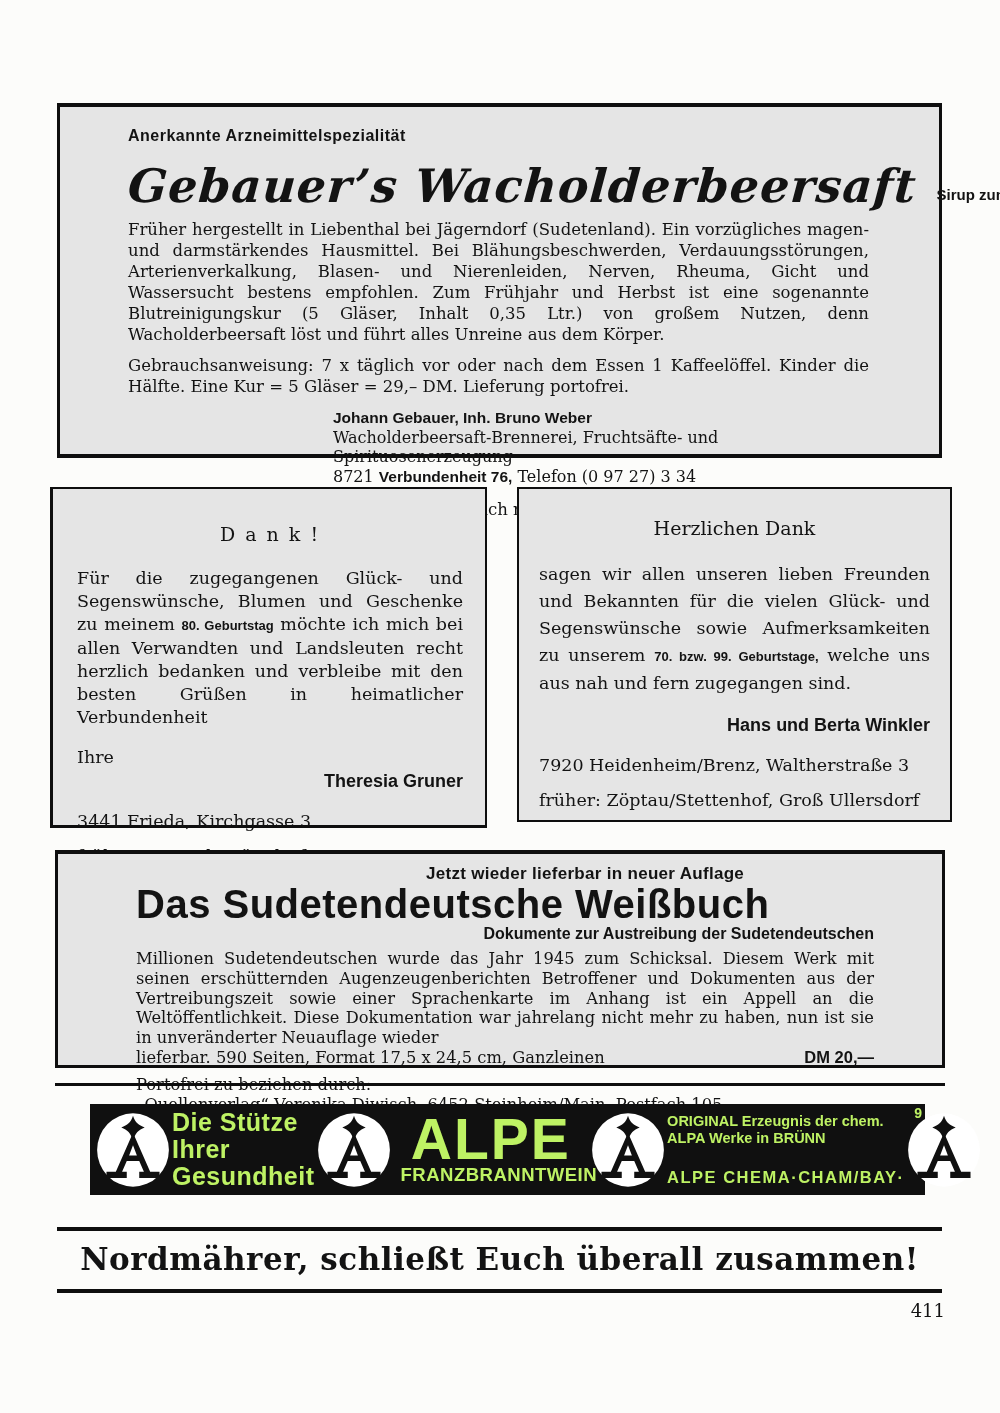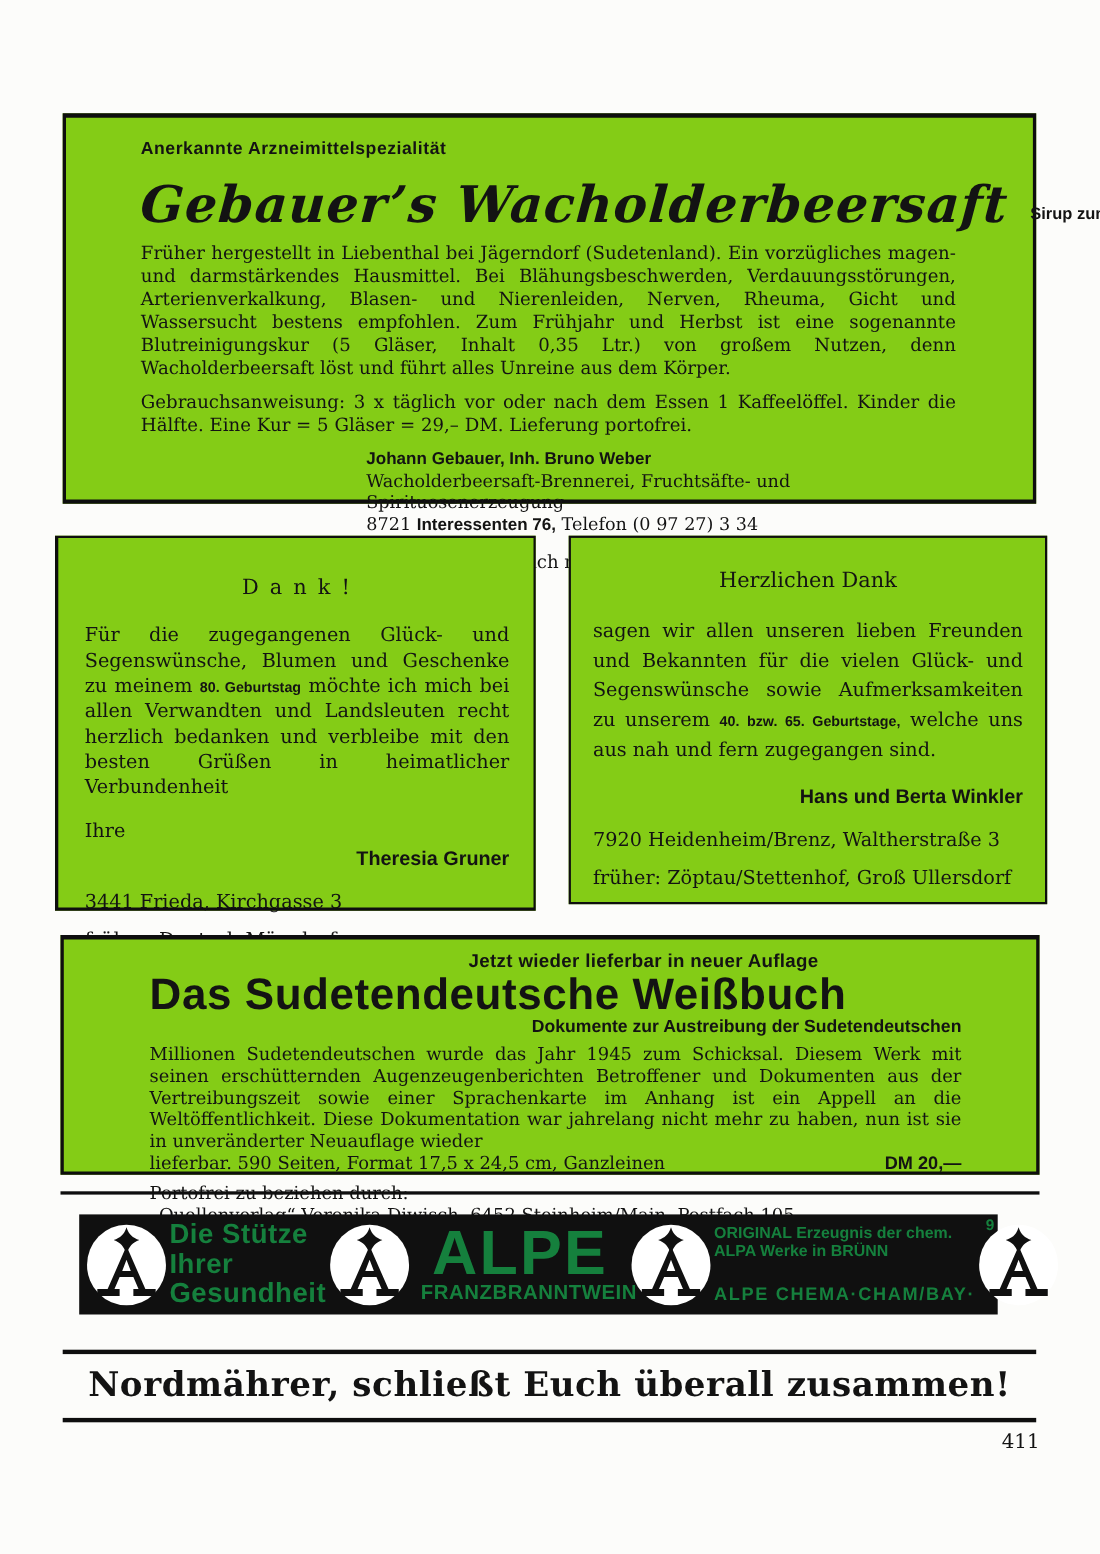--- a/index.html
+++ b/index.html
@@ -1,21 +1,21 @@
 <!DOCTYPE html>
 <html><head>
 <meta charset="utf-8">
 <style>
   html,body{margin:0;padding:0;background:#e8e8e4;}
   .page{
     position:relative;width:1000px;height:1413px;background:#fcfcfa;
     font-family:"DejaVu Serif", serif;color:#131313;overflow:hidden;
     margin:0 auto;
   }
-  .box{position:absolute;border:3px solid #0e0e0e;background:#84cc16;box-sizing:border-box;}
+  .box{position:absolute;border:3px solid #0e0e0e;background:#e5e5e5;box-sizing:border-box;}
   .just{text-align:justify;}
 
   
   .gebauer{left:57px;top:103px;width:885px;height:355px;padding:20px 70px 0 68px;border-width:4px 3px 4px 3px;}
   .gebauer .eyebrow{font-family:"Liberation Sans",sans-serif;font-weight:bold;font-size:16px;letter-spacing:.5px;}
   .gebauer .title-row{display:flex;align-items:flex-end;margin-top:2px;height:62px;}
   .script-title{
     font-family:"DejaVu Serif",serif;font-style:italic;font-weight:bold;
     font-size:46px;letter-spacing:1px;transform:skewX(-4deg);white-space:nowrap;line-height:1;
   }
@@ -49,21 +49,21 @@
   .weissbuch .subtitle{font-family:"Liberation Sans",sans-serif;font-weight:bold;font-size:16px;text-align:right;margin-top:1px;}
   .weissbuch p{margin:0;font-size:16.3px;line-height:19.8px;}
   .weissbuch .wbody{margin-top:6px;}
   .weissbuch .lastline{display:flex;justify-content:space-between;align-items:baseline;gap:32px;}
   .weissbuch .price{font-family:"Liberation Sans",sans-serif;font-weight:bold;font-size:16.5px;}
   .weissbuch .order1{margin-top:7px;}
 
   .divider{position:absolute;left:55px;top:1083px;width:890px;height:3px;background:#0e0e0e;}
 
   
-  .alpe{position:absolute;left:72px;top:1104px;width:835px;height:91px;background:#101010;color:#15803d;
+  .alpe{position:absolute;left:90px;top:1104px;width:835px;height:91px;background:#101010;color:#bef264;
         display:flex;align-items:center;justify-content:space-between;padding:0 4px;box-sizing:border-box;}
   .alpe-logo{width:78px;height:80px;flex:0 0 auto;}
   .alpe .slogan{font-family:"Liberation Sans",sans-serif;font-weight:bold;font-size:25px;line-height:27px;letter-spacing:.5px;flex:0 0 auto;}
   .alpe .brandblock{text-align:center;flex:0 0 auto;}
   .alpe .brand{font-family:"Liberation Sans",sans-serif;font-weight:bold;font-size:57px;line-height:50px;letter-spacing:2px;}
   .alpe .product{font-family:"Liberation Sans",sans-serif;font-weight:bold;font-size:18.5px;letter-spacing:.5px;transform:translateX(8px);}
   .alpe .originblock{display:flex;flex-direction:column;justify-content:space-between;height:74px;flex:0 0 auto;}
   .alpe .origin{font-family:"Liberation Sans",sans-serif;font-weight:bold;font-size:14.5px;line-height:17px;}
   .alpe .maker{font-family:"Liberation Sans",sans-serif;font-weight:bold;font-size:16.5px;letter-spacing:1.5px;}
   .alpe .corner{position:absolute;right:3px;top:1px;font-family:"Liberation Sans",sans-serif;font-weight:bold;font-size:14px;}
@@ -80,41 +80,41 @@
 
 <div class="page">
 
   <section class="box gebauer">
     <div class="eyebrow">Anerkannte Arzneimittelspezialität</div>
     <div class="title-row">
       <span class="script-title">Gebauer’s Wacholderbeersaft</span>
       <span class="title-suffix">Sirup zum Einnehmen</span>
     </div>
     <p class="p1 just">Früher hergestellt in Liebenthal bei Jägerndorf (Sudetenland). Ein vorzügliches magen- und darmstärkendes Hausmittel. Bei Blähungsbeschwerden, Verdauungsstörungen, Arterienverkalkung, Blasen- und Nierenleiden, Nerven, Rheuma, Gicht und Wassersucht bestens empfohlen. Zum Frühjahr und Herbst ist eine sogenannte Blutreinigungskur (5 Gläser, Inhalt 0,35 Ltr.) von großem Nutzen, denn Wacholderbeersaft löst und führt alles Unreine aus dem Körper.</p>
-    <p class="p2 just">Gebrauchsanweisung: 3 x täglich vor oder nach dem Essen 1 Kaffeelöffel. Kinder die Hälfte. Eine Kur = 5 Gläser = 29,– DM. Lieferung portofrei.</p>
+    <p class="p2 just">Gebrauchsanweisung: 7 x täglich vor oder nach dem Essen 1 Kaffeelöffel. Kinder die Hälfte. Eine Kur = 5 Gläser = 29,– DM. Lieferung portofrei.</p>
     <div class="company">
       <div class="cname">Johann Gebauer, Inh. Bruno Weber</div>
       <div>Wacholderbeersaft-Brennerei, Fruchtsäfte- und Spirituosenerzeugung</div>
-      <div><span>8721 </span><span class="cname">Interessenten 76,</span><span> Telefon (0 97 27) 3 34</span></div>
+      <div><span>8721 </span><span class="cname">Verbundenheit 76,</span><span> Telefon (0 97 27) 3 34</span></div>
     </div>
     <p class="footer-line">Interessenten für Wiederverkauf können sich melden!</p>
   </section>
 
   <section class="box thanks-left">
     <div class="thanks-title spread">D a n k !</div>
     <p class="thanks-body just"><span>Für die zugegangenen Glück- und Segenswünsche, Blumen und Geschenke zu meinem </span><span class="bsans">80. Geburtstag</span><span> möchte ich mich bei allen Verwandten und Landsleuten recht herzlich bedanken und verbleibe mit den besten Grüßen in heimatlicher Verbundenheit</span></p>
     <div class="salutation">Ihre</div>
     <div class="signature">Theresia Gruner</div>
     <div class="addr">3441 Frieda, Kirchgasse 3</div>
     <div class="former">früher: Deutsch-Märzdorf</div>
   </section>
 
   <section class="box thanks-right">
     <div class="thanks-title">Herzlichen Dank</div>
-    <p class="thanks-body just"><span>sagen wir allen unseren lieben Freunden und Bekannten für die vielen Glück- und Segenswünsche sowie Aufmerksamkeiten zu unserem </span><span class="bsans">40. bzw. 65. Geburtstage,</span><span> welche uns aus nah und fern zugegangen sind.</span></p>
+    <p class="thanks-body just"><span>sagen wir allen unseren lieben Freunden und Bekannten für die vielen Glück- und Segenswünsche sowie Aufmerksamkeiten zu unserem </span><span class="bsans">70. bzw. 99. Geburtstage,</span><span> welche uns aus nah und fern zugegangen sind.</span></p>
     <div class="signature">Hans und Berta Winkler</div>
     <div class="addr">7920 Heidenheim/Brenz, Waltherstraße 3</div>
     <div class="former">früher: Zöptau/Stettenhof, Groß Ullersdorf</div>
   </section>
 
   <section class="box weissbuch">
     <div class="eyebrow">Jetzt wieder lieferbar in neuer Auflage</div>
     <div class="big-title">Das Sudetendeutsche Weißbuch</div>
     <div class="subtitle">Dokumente zur Austreibung der Sudetendeutschen</div>
     <p class="wbody just">Millionen Sudetendeutschen wurde das Jahr 1945 zum Schicksal. Diesem Werk mit seinen erschütternden Augenzeugenberichten Betroffener und Dokumenten aus der Vertreibungszeit sowie einer Sprachenkarte im Anhang ist ein Appell an die Weltöffentlichkeit. Diese Dokumentation war jahrelang nicht mehr zu haben, nun ist sie in unveränderter Neuauflage wieder</p>

